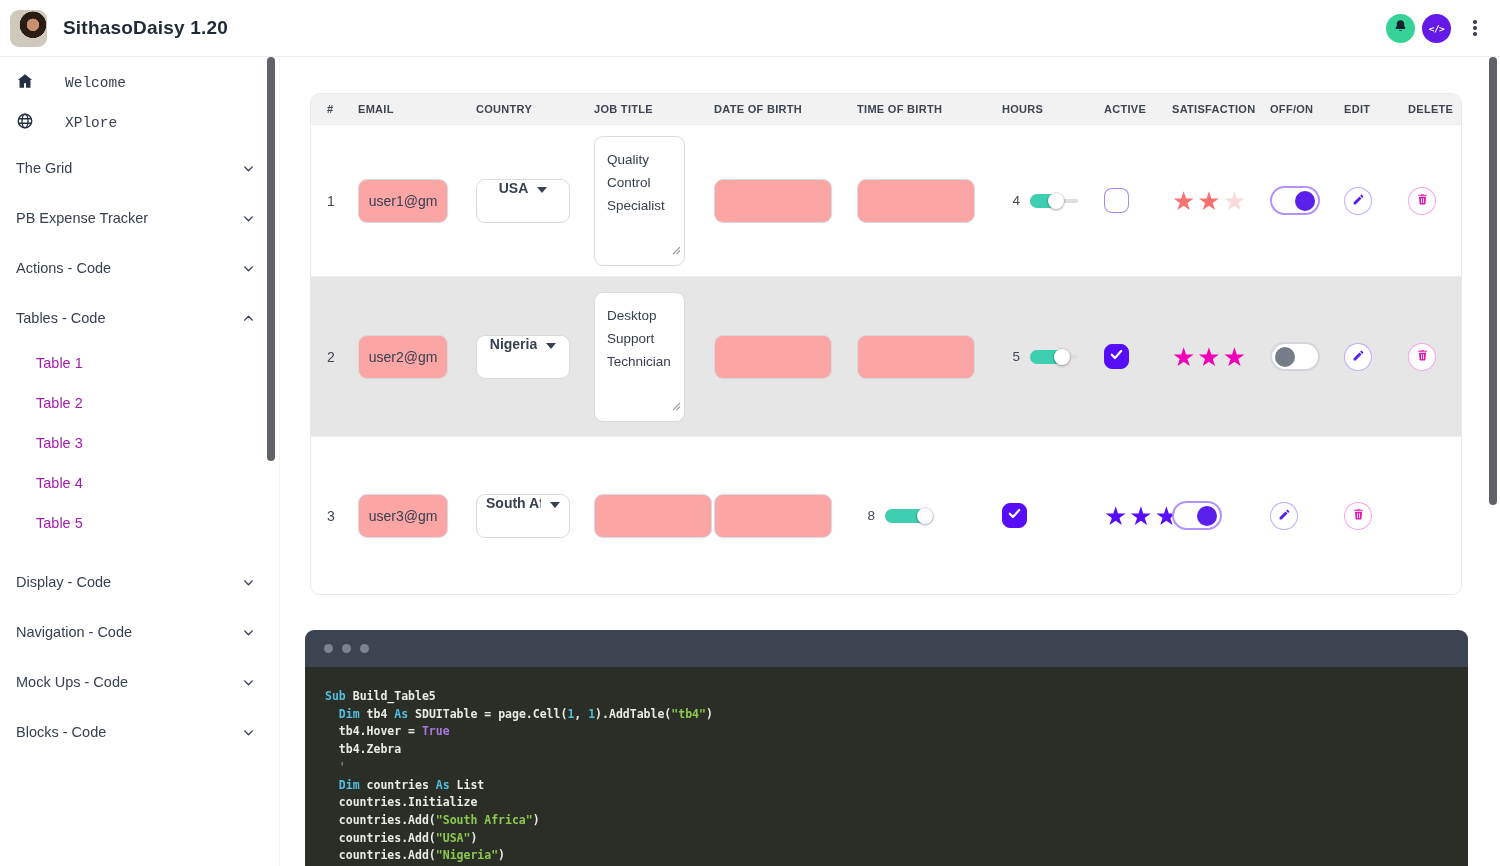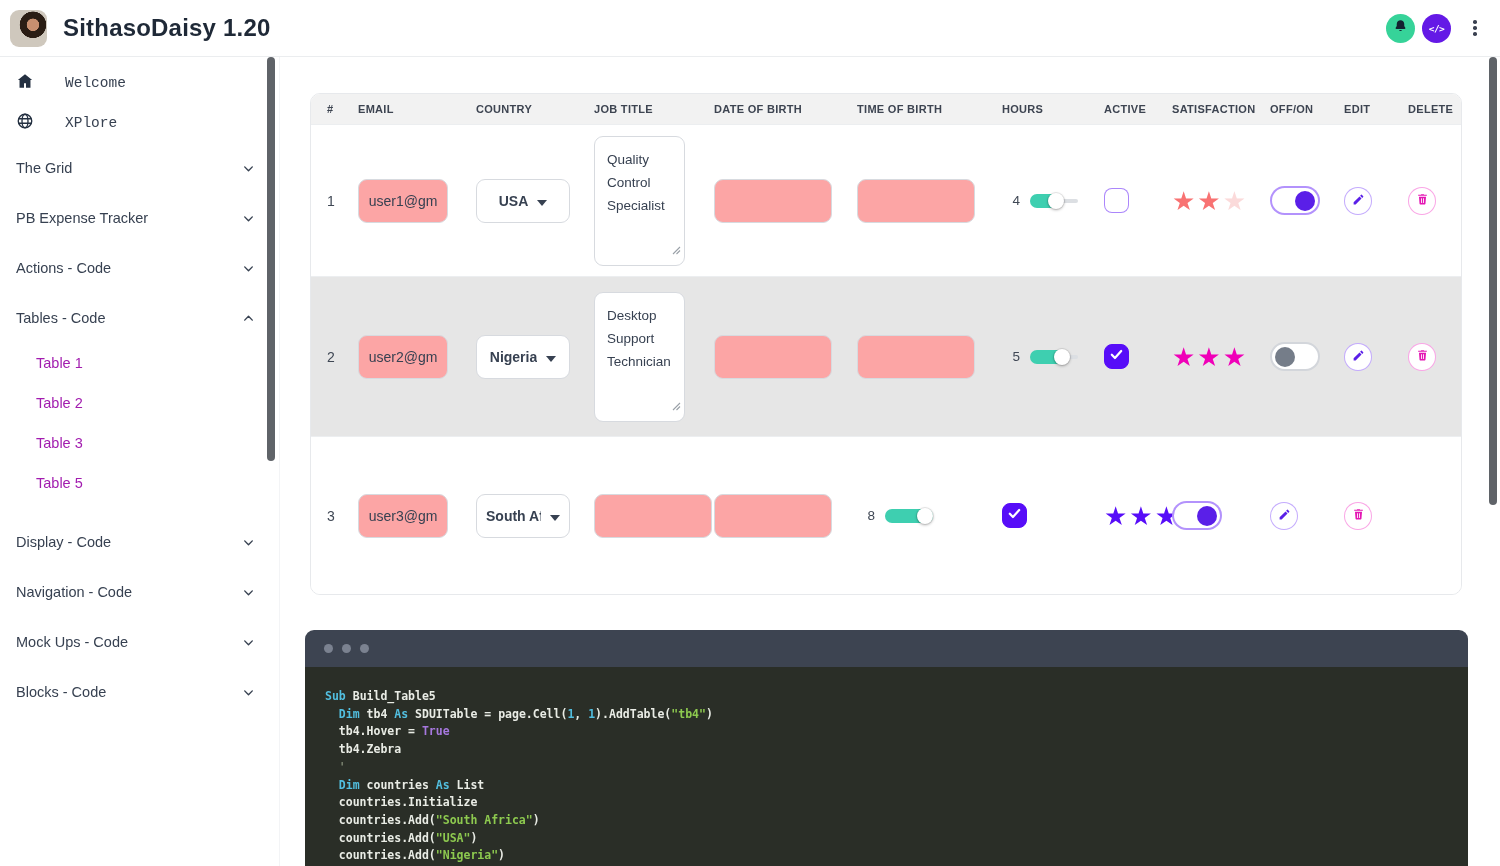--- a/index.html
+++ b/index.html
@@ -6,21 +6,21 @@
   html,body { background:#fff; }
   .app { position:relative; width:1500px; height:866px; background:#fff; overflow:hidden;
          font-family:"Liberation Sans", sans-serif; color:#374151; }
 
   
   .topbar { height:57px; display:flex; align-items:center; padding:0 14px 0 10px;
             border-bottom:1px solid #ebedef; background:#fff; position:relative; z-index:5; }
   .avatar { width:37px; height:37px; border-radius:9px; margin-right:16px; flex-shrink:0;
             background: radial-gradient(circle at 62% 40%, #c89070 0 6px, #2a1d14 6.5px 13px, #cfc8bd 13.5px);
             overflow:hidden; }
-  .app-title { font-size:24px; font-weight:700; color:#1f2937; letter-spacing:.2px; }
+  .app-title { font-size:19px; font-weight:700; color:#1f2937; letter-spacing:.2px; }
   .topbar-right { margin-left:auto; display:flex; align-items:center; gap:7px; }
   .hbtn { width:29px; height:29px; border-radius:50%; border:none; display:flex;
           align-items:center; justify-content:center; cursor:pointer; }
   .hbtn.bell { background:#36d399; }
   .hbtn.codeb { background:#6419e6; color:#fff; font-family:"DejaVu Sans Mono", monospace;
                 font-size:9.5px; font-weight:bold; letter-spacing:-.5px; }
   .kebab { width:22px; height:29px; background:none; border:none; display:flex; flex-direction:column;
            align-items:center; justify-content:center; gap:2.6px; cursor:pointer; margin-left:6px; }
   .kebab i { width:3.6px; height:3.6px; border-radius:50%; background:#3a4150; }
 
@@ -50,21 +50,21 @@
   .trow.zebra { background:#e6e6e6; }
   .trow:nth-child(2) { min-height:160px; }
   .trow:nth-child(3) { min-height:158px; }
   .cell { padding-left:13px; display:flex; align-items:center; }
   .cell.numc { padding-left:16px; font-size:14px; color:#3f4754; }
   .tbl-input { height:44px; border:1px solid #d7dadf; border-radius:9px; background:#fca5a5; font-size:14px;
                color:#374151; text-align:center; outline:none; font-family:"Liberation Sans", sans-serif; }
   .email-in { width:90px; }
   .date-in { width:118px; }
   .selectbox { width:94px; height:44px; border:1px solid #d7dadf; border-radius:9px; background:#fff;
-               display:flex; align-items:center; justify-content:center; gap:9px; font-weight:bold;
+               display:flex; align-items:flex-start; justify-content:center; gap:9px; font-weight:bold;
                font-size:14px; color:#374151; padding:0 9px; cursor:pointer; }
   .sel-text { overflow:hidden; white-space:nowrap; max-width:60px; }
   .jobta { width:91px; height:130px; border:1px solid #d7dadf; border-radius:9px; background:#fff;
            padding:11px 8px 0 12px; font-size:13.5px; line-height:23px; color:#374151; position:relative; }
   .jobta .grip { position:absolute; right:3px; bottom:3px; }
   .hours-cell { padding-left:22px; gap:10px; }
   .hval { font-size:13.5px; color:#3f4754; min-width:9px; text-align:right; }
   .slider { position:relative; width:48px; height:18px; cursor:pointer; }
   .slider .rail { position:absolute; top:7px; left:0; right:0; height:4px; background:#dcdfe3; border-radius:2px; }
   .slider .fill { position:absolute; top:2px; left:0; height:14px; border-radius:7px; background:#3ecfb0; width:var(--p); min-width:14px; }
@@ -170,20 +170,21 @@
             <span class="chev">
               <svg width="13" height="13" viewBox="0 0 24 24" fill="none" stroke="#374151" stroke-width="2.6" stroke-linecap="round" stroke-linejoin="round">
                 <path d="m5 15 7-7 7 7"></path>
               </svg>
             </span>
           </div>
           <div class="sb-sub-list">
             <div class="sb-sub">Table 1</div>
             <div class="sb-sub">Table 2</div>
             <div class="sb-sub">Table 3</div>
+            <div class="sb-sub">Table 4</div>
             <div class="sb-sub">Table 5</div>
           </div>
           <div class="sb-item collapse">
             <span class="sb-label">Display - Code</span>
             <span class="chev">
               <svg width="13" height="13" viewBox="0 0 24 24" fill="none" stroke="#374151" stroke-width="2.6" stroke-linecap="round" stroke-linejoin="round">
                 <path d="m5 9 7 7 7-7"></path>
               </svg>
             </span>
           </div>

